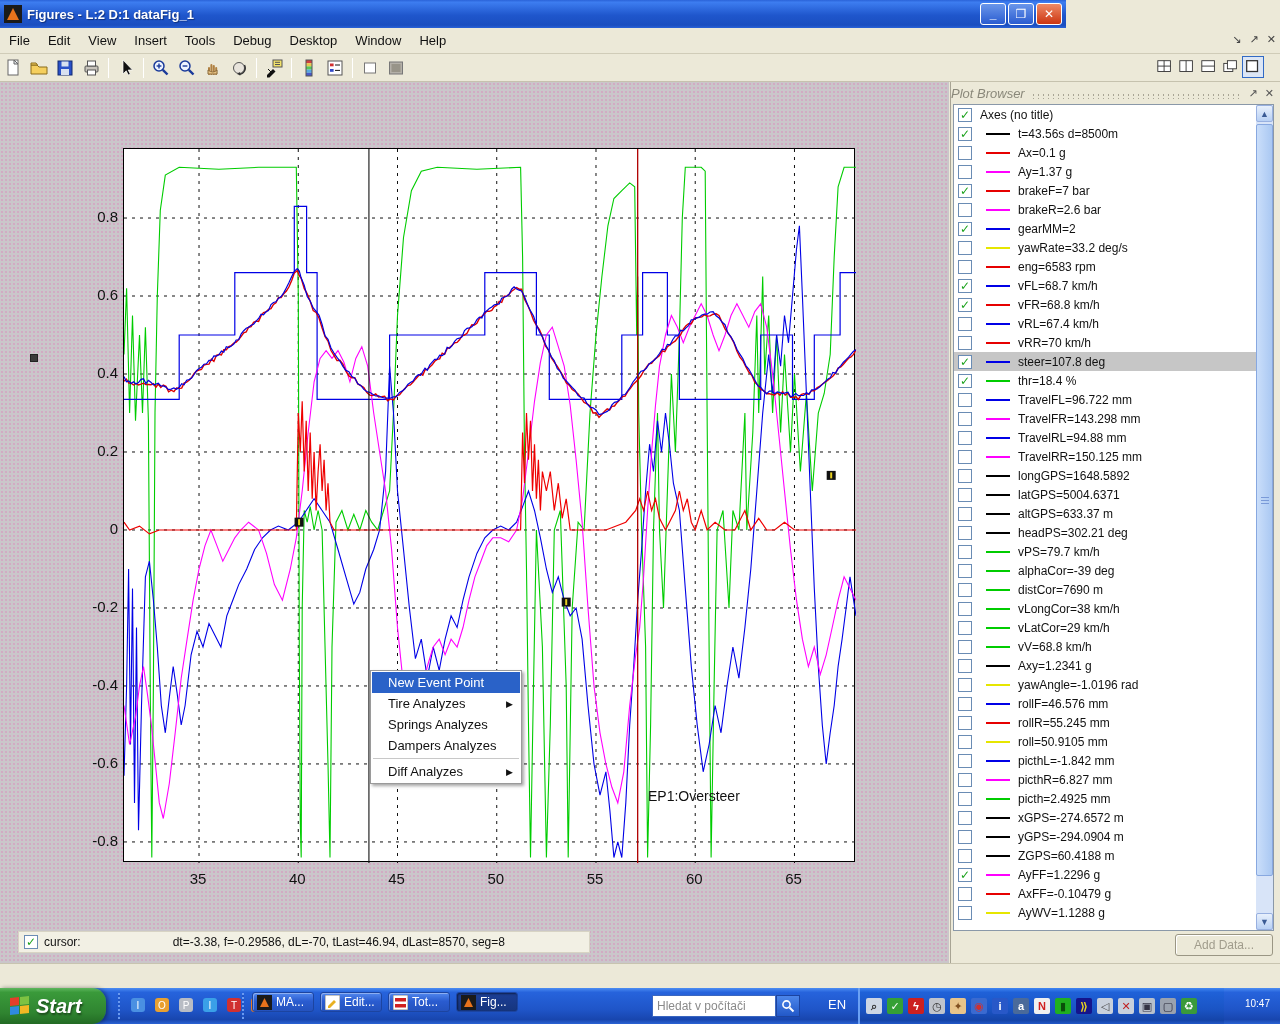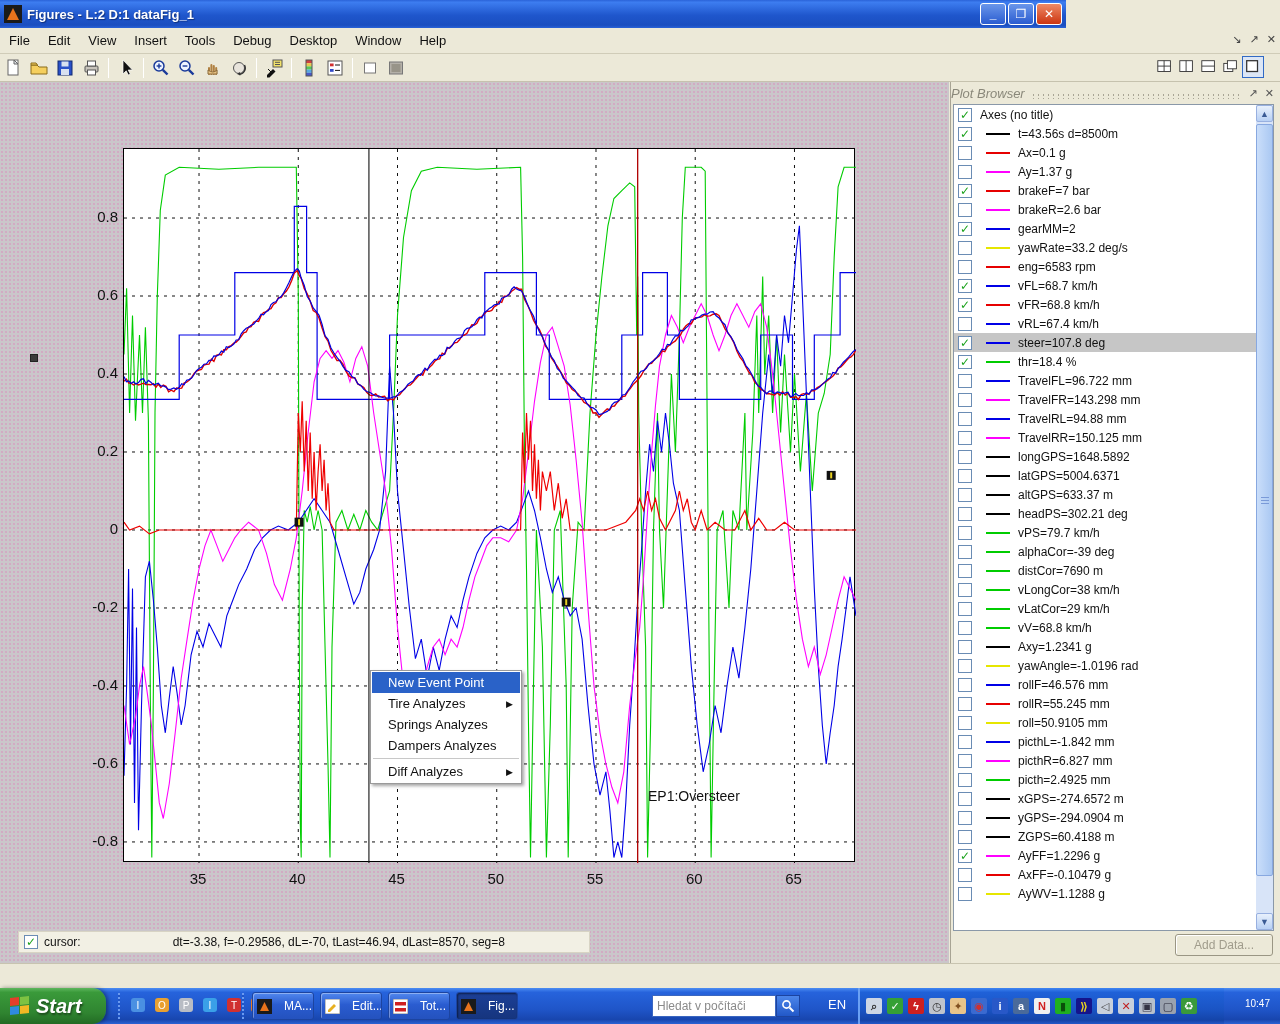--- a/index.html
+++ b/index.html
@@ -99,23 +99,23 @@
     display:flex; align-items:center; color:#fff; font-size:20px; font-weight:bold; font-style:italic;
     text-shadow:1px 2px 2px #1c4a1c; box-shadow:2px 0 4px rgba(0,0,0,.4); }
   #win-flag { width:20px; height:18px; margin:0 6px 0 10px; display:grid; grid-template-columns:9px 9px;
     grid-template-rows:8px 8px; gap:1px; transform:skewY(-6deg); }
   #win-flag i:nth-child(1){background:#e33e2b;} #win-flag i:nth-child(2){background:#7dc242;}
   #win-flag i:nth-child(3){background:#2f8ae0;} #win-flag i:nth-child(4){background:#f2b824;}
   .qsep { position:absolute; top:5px; width:2px; height:26px;
     background:repeating-linear-gradient(180deg,#6a9af0 0 2px,#1f55c8 2px 4px); }
   #quick-launch { position:absolute; left:128px; top:6px; display:flex; gap:4px; }
   .ql-icon { width:20px; height:22px; display:flex; align-items:center; justify-content:center; }
-  .task-btn { position:absolute; top:4px; width:62px; height:28px; border-radius:3px;
+  .task-btn { position:absolute; top:4px; width:62px; height:20px; border-radius:3px;
     background:linear-gradient(180deg,#5288ee,#2a5cd0 45%,#2452be); border:1px solid #1c44a0;
-    color:#fff; font-size:12px; display:flex; align-items:center; padding-left:4px; gap:12px;
+    color:#fff; font-size:12px; display:flex; align-items:center; padding-left:4px; gap:4px;
     box-shadow:inset 1px 1px 0 rgba(255,255,255,.35); white-space:nowrap; overflow:hidden; }
   .task-btn.active { background:linear-gradient(180deg,#1c3f96,#16357e); box-shadow:inset 1px 1px 2px rgba(0,0,0,.5); }
   .task-ico { width:15px; height:15px; flex:0 0 auto; }
   #search-box { position:absolute; left:652px; top:7px; width:148px; height:22px; display:flex; }
   #search-input { width:124px; height:22px; background:#fff; border:1px solid #3a66c0; font-size:12px;
     color:#8a8a8a; display:flex; align-items:center; padding-left:4px; white-space:nowrap; overflow:hidden; }
   #search-btn { width:24px; height:22px; background:linear-gradient(180deg,#4c86ea,#2258c8);
     border:1px solid #1c44a0; display:flex; align-items:center; justify-content:center; }
   #lang-ind { position:absolute; left:828px; top:9px; color:#fff; font-size:13px; }
   #tray { position:absolute; left:858px; top:0; width:366px; height:36px;
@@ -445,20 +445,25 @@
           <div class="pb-row">
             <span class="cb">✓</span>
             <span class="pb-line" style="border-top-color: rgb(230, 0, 0);"></span>
             <span class="pb-label">vFR=68.8 km/h</span>
           </div>
           <div class="pb-row">
             <span class="cb"></span>
             <span class="pb-line" style="border-top-color: rgb(0, 0, 230);"></span>
             <span class="pb-label">vRL=67.4 km/h</span>
           </div>
+          <div class="pb-row">
+            <span class="cb"></span>
+            <span class="pb-line" style="border-top-color: rgb(230, 0, 0);"></span>
+            <span class="pb-label">vRR=70 km/h</span>
+          </div>
           <div class="pb-row sel">
             <span class="cb">✓</span>
             <span class="pb-line" style="border-top-color: rgb(0, 0, 230);"></span>
             <span class="pb-label">steer=107.8 deg</span>
           </div>
           <div class="pb-row">
             <span class="cb">✓</span>
             <span class="pb-line" style="border-top-color: rgb(0, 204, 0);"></span>
             <span class="pb-label">thr=18.4 %</span>
           </div>

